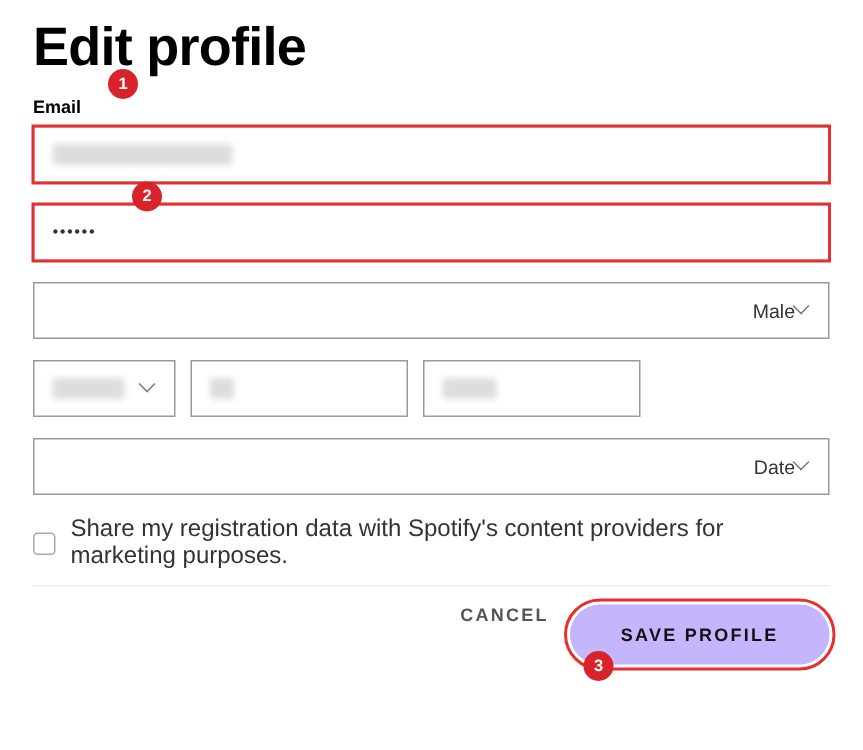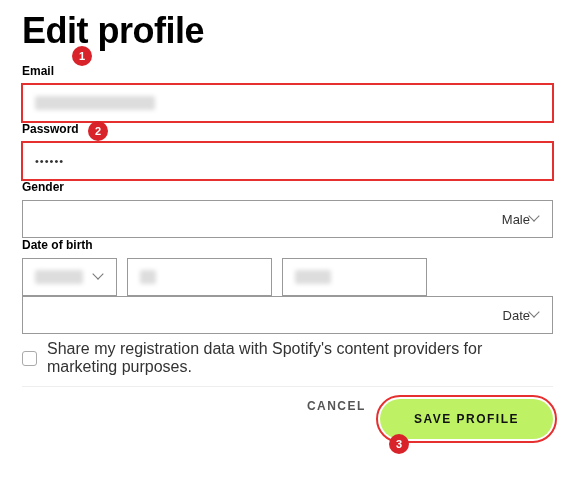--- a/index.html
+++ b/index.html
@@ -10,21 +10,21 @@
     height: 500px;
     padding: 10px 22px 0 22px;
     color: #000;
   }
   h1[data-name="page-title"] {
     font-size: 36px;
     font-weight: 800;
     margin-bottom: 12px;
     letter-spacing: -0.5px;
   }
-  .field { position: relative; }
+  .field { margin-bottom: 14px; position: relative; }
   .label {
     font-size: 12px;
     font-weight: 700;
     display: block;
     margin-bottom: 6px;
   }
   .input, .select, .date-part {
     width: 100%;
     height: 38px;
     border: 1px solid #999;
@@ -93,21 +93,21 @@
     letter-spacing: 1.5px;
     color: #555;
     background: none;
     border: none;
   }
   .save {
     font-size: 12px;
     font-weight: 700;
     letter-spacing: 1.5px;
     color: #111;
-    background: #bef264;
+    background: #c4b5fd;
     border: none;
     border-radius: 999px;
     padding: 13px 34px;
     outline: 2px solid #e63030;
     outline-offset: 2px;
   }
   .annot {
     position: absolute;
     width: 20px; height: 20px;
     background: #d8232a;
@@ -135,36 +135,33 @@
 <h1 data-name="page-title">Edit profile</h1>
 
 <div class="field" data-name="email-field-group">
   <label class="label" data-name="email-label">Email</label>
   <div class="input highlight" data-name="email-input">
     <span class="blur" style="width:120px" data-name="redacted-email-value"></span>
   </div>
 </div>
 
 <div class="field" data-name="password-field-group">
-  <label class="label" data-name="password-label">Password</label>
   <div class="input highlight" data-name="password-input">
     <span class="pw-dots" data-name="password-masked-value">••••••</span>
   </div>
 </div>
 
 <div class="field" data-name="gender-field-group">
-  <label class="label" data-name="gender-label">Gender</label>
   <div class="select" data-name="gender-select">
     <span data-name="gender-value">Male</span>
     <span class="chev" data-name="chevron-down-icon"></span>
   </div>
 </div>
 
 <div class="field" data-name="dob-field-group">
-  <label class="label" data-name="dob-label">Date of birth</label>
   <div class="date-row">
     <div class="date-part date-month" data-name="dob-month-select">
       <span class="blur" style="width:48px" data-name="redacted-month-value"></span>
       <span class="chev" data-name="chevron-down-icon"></span>
     </div>
     <div class="date-part date-day" data-name="dob-day-input">
       <span class="blur" style="width:16px" data-name="redacted-day-value"></span>
     </div>
     <div class="date-part date-year" data-name="dob-year-input">
       <span class="blur" style="width:36px" data-name="redacted-year-value"></span>

